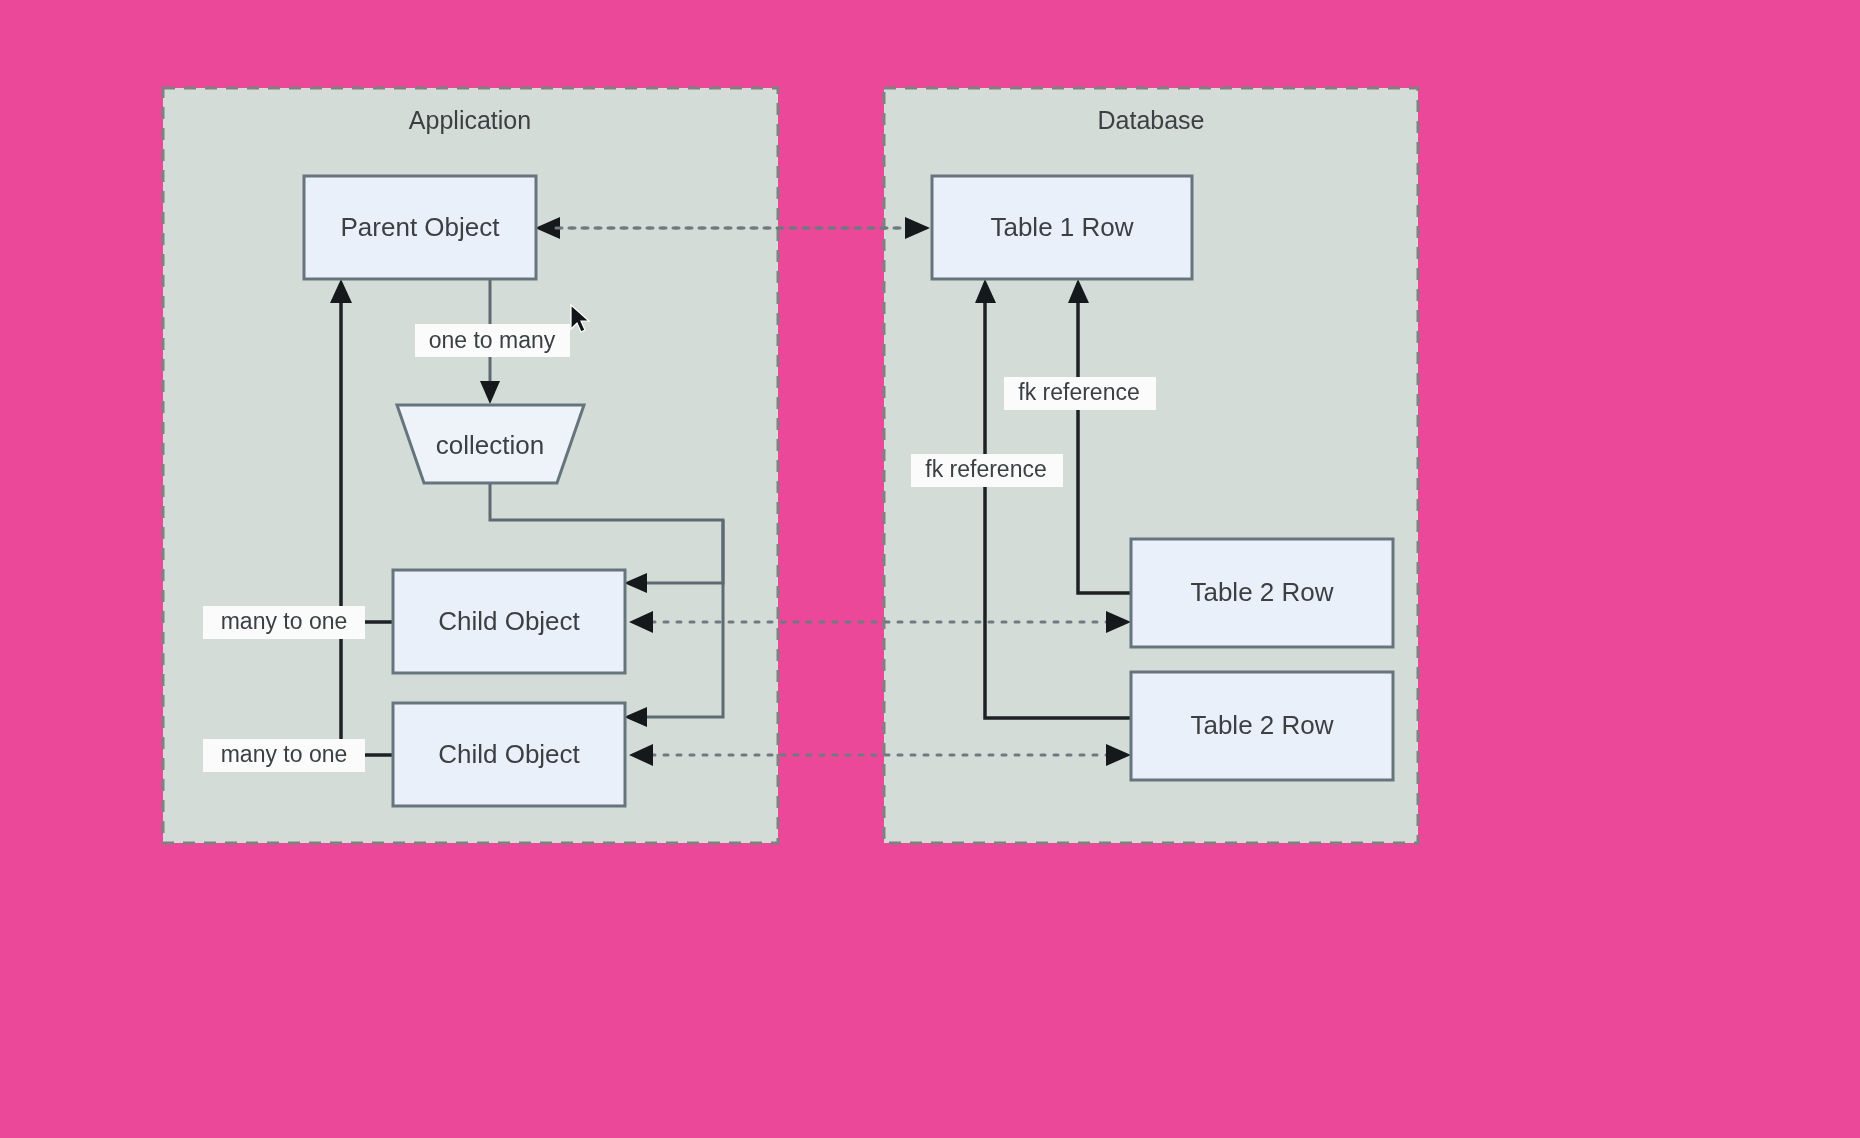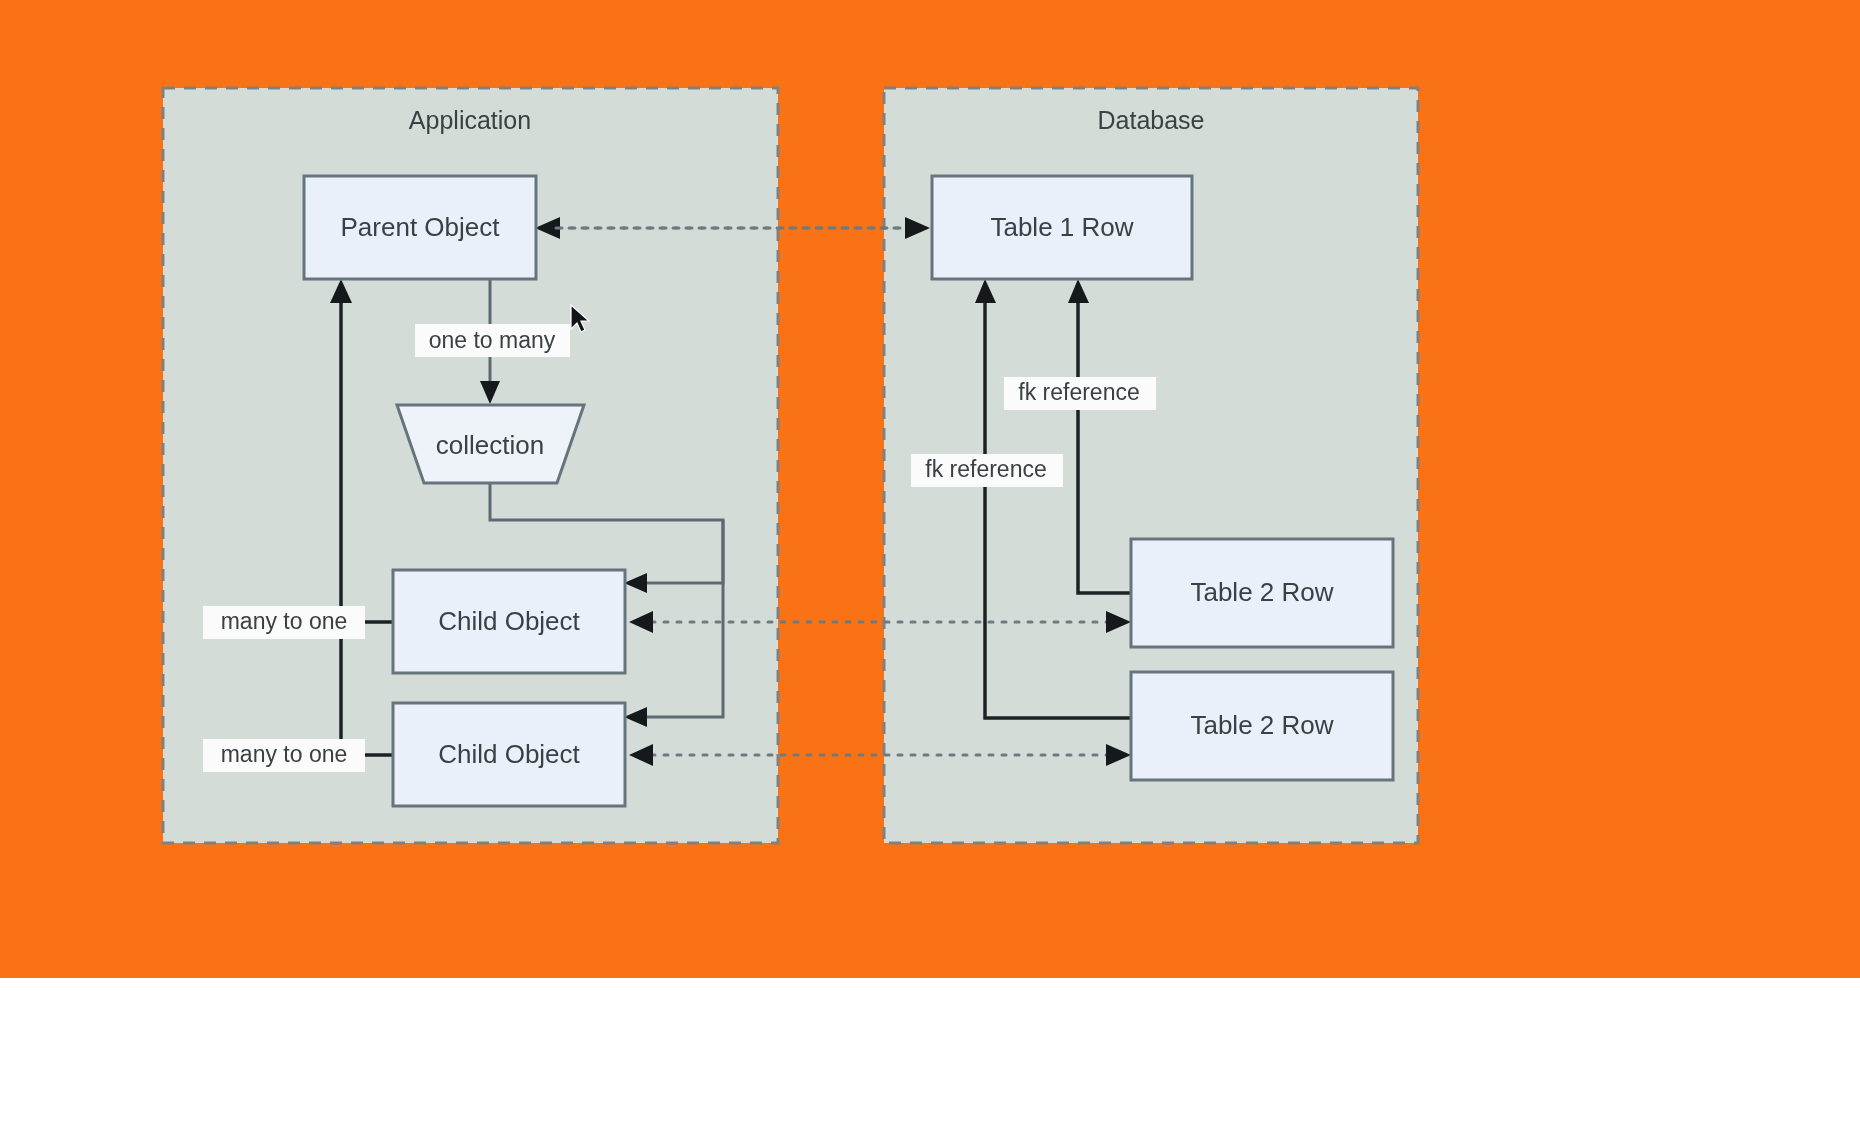--- a/index.html
+++ b/index.html
@@ -7,22 +7,22 @@
     padding: 0;
     background: #ffffff;
     width: 1860px;
     height: 1138px;
     overflow: hidden;
     font-family: "Liberation Sans", sans-serif;
   }
   #canvas {
     position: relative;
     width: 1860px;
-    height: 978px;
-    background: #f97316;
+    height: 1138px;
+    background: #ec4899;
   }
   svg#diagram {
     position: absolute;
     left: 0;
     top: 0;
     width: 1860px;
     height: 1138px;
   }
   .panel-rect {
     fill: #d4dcd8;

